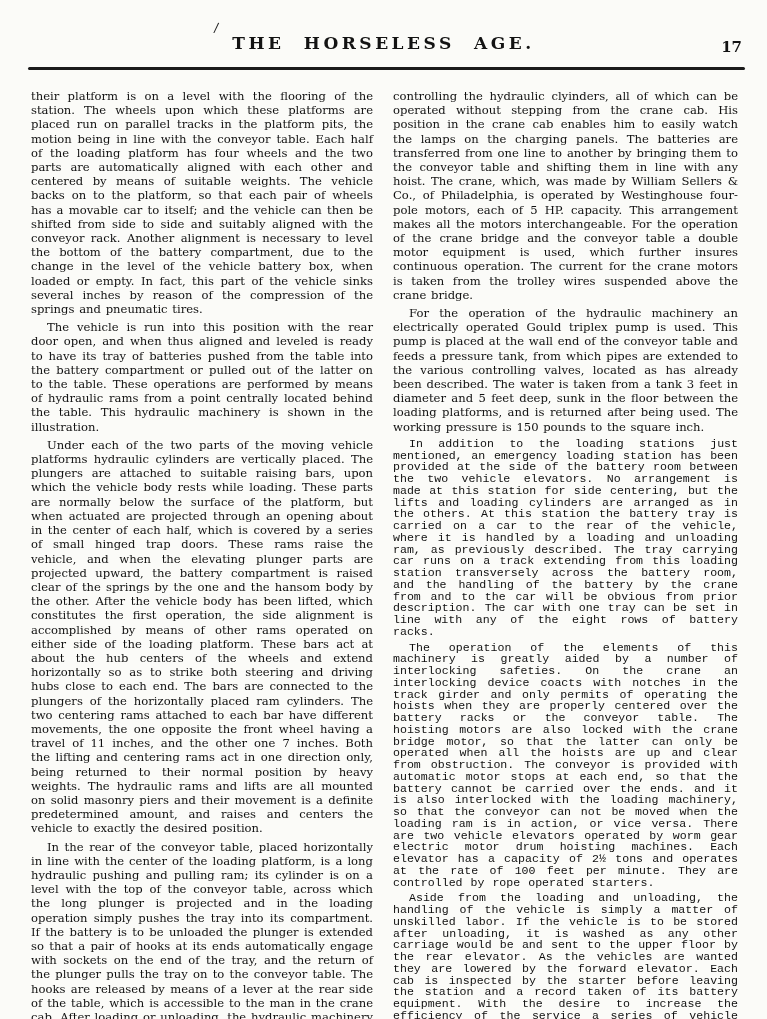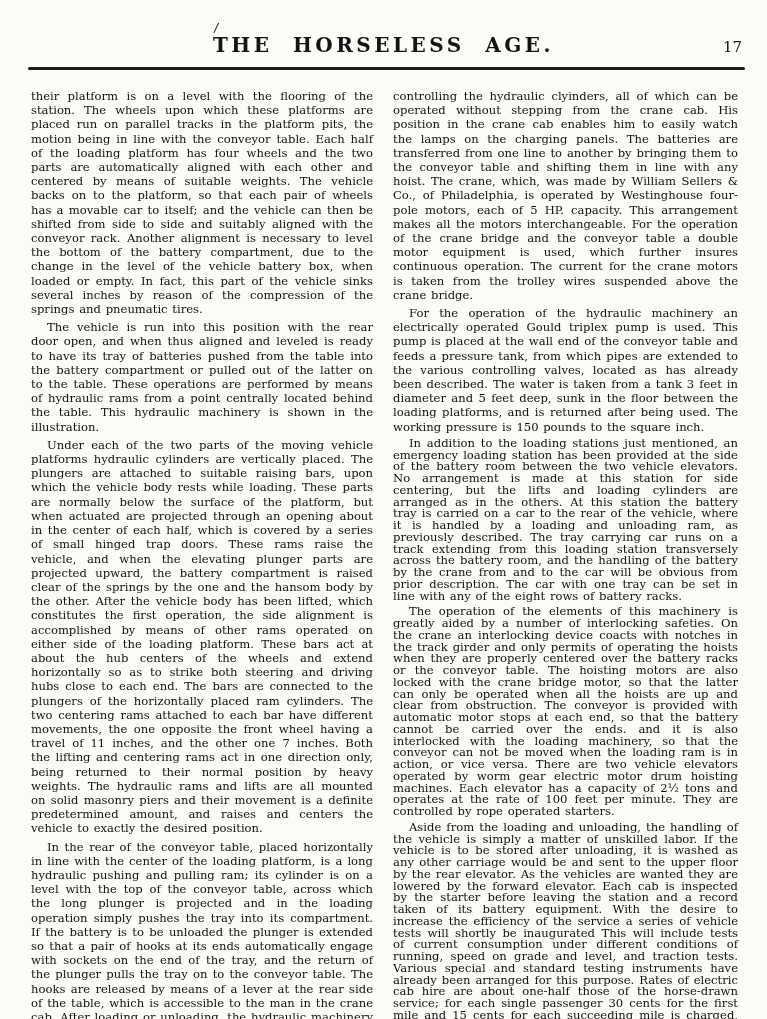--- a/index.html
+++ b/index.html
@@ -24,32 +24,32 @@
     color: #222;
     transform: rotate(8deg);
   }
   .masthead-title {
     position: absolute;
     top: 33px;
     left: 0;
     width: 100%;
     margin: 0;
     text-align: center;
-    font-size: 20px;
+    font-size: 17px;
     font-weight: bold;
     letter-spacing: 3.5px;
     word-spacing: 10px;
     color: #131313;
   }
   .page-number {
     position: absolute;
     top: 38px;
     right: 25px;
     font-size: 15px;
-    font-weight: normal;
+    font-weight: bold;
     color: #131313;
   }
   .header-rule {
     position: absolute;
     top: 67px;
     left: 28px;
     right: 22px;
     height: 2.6px;
     background: #1b1b1b;
     border-radius: 2px;
@@ -67,21 +67,21 @@
     font-size: 11.6px;
   }
   .col-left  { width: 342px; line-height: 14.2px; }
   .col-right { width: 345px; line-height: 14.2px; }
   .para {
     margin: 4px 0 3px 0;
     text-indent: 16px;
     word-spacing: 1px;
   }
   .para.no-indent { text-indent: 0; }
-  .para.dense { line-height: 11.75px; margin-bottom: 2px; }
+  .para.dense { line-height: 11.75px; margin-bottom: 2px; font-family: Liberation Mono, monospace; }
 </style>
 </head>
 <body>
 
 <div class="page">
 
   <span class="scan-mark">/</span>
 
   <h1 class="masthead-title">THE  HORSELESS  AGE.</h1>
 

